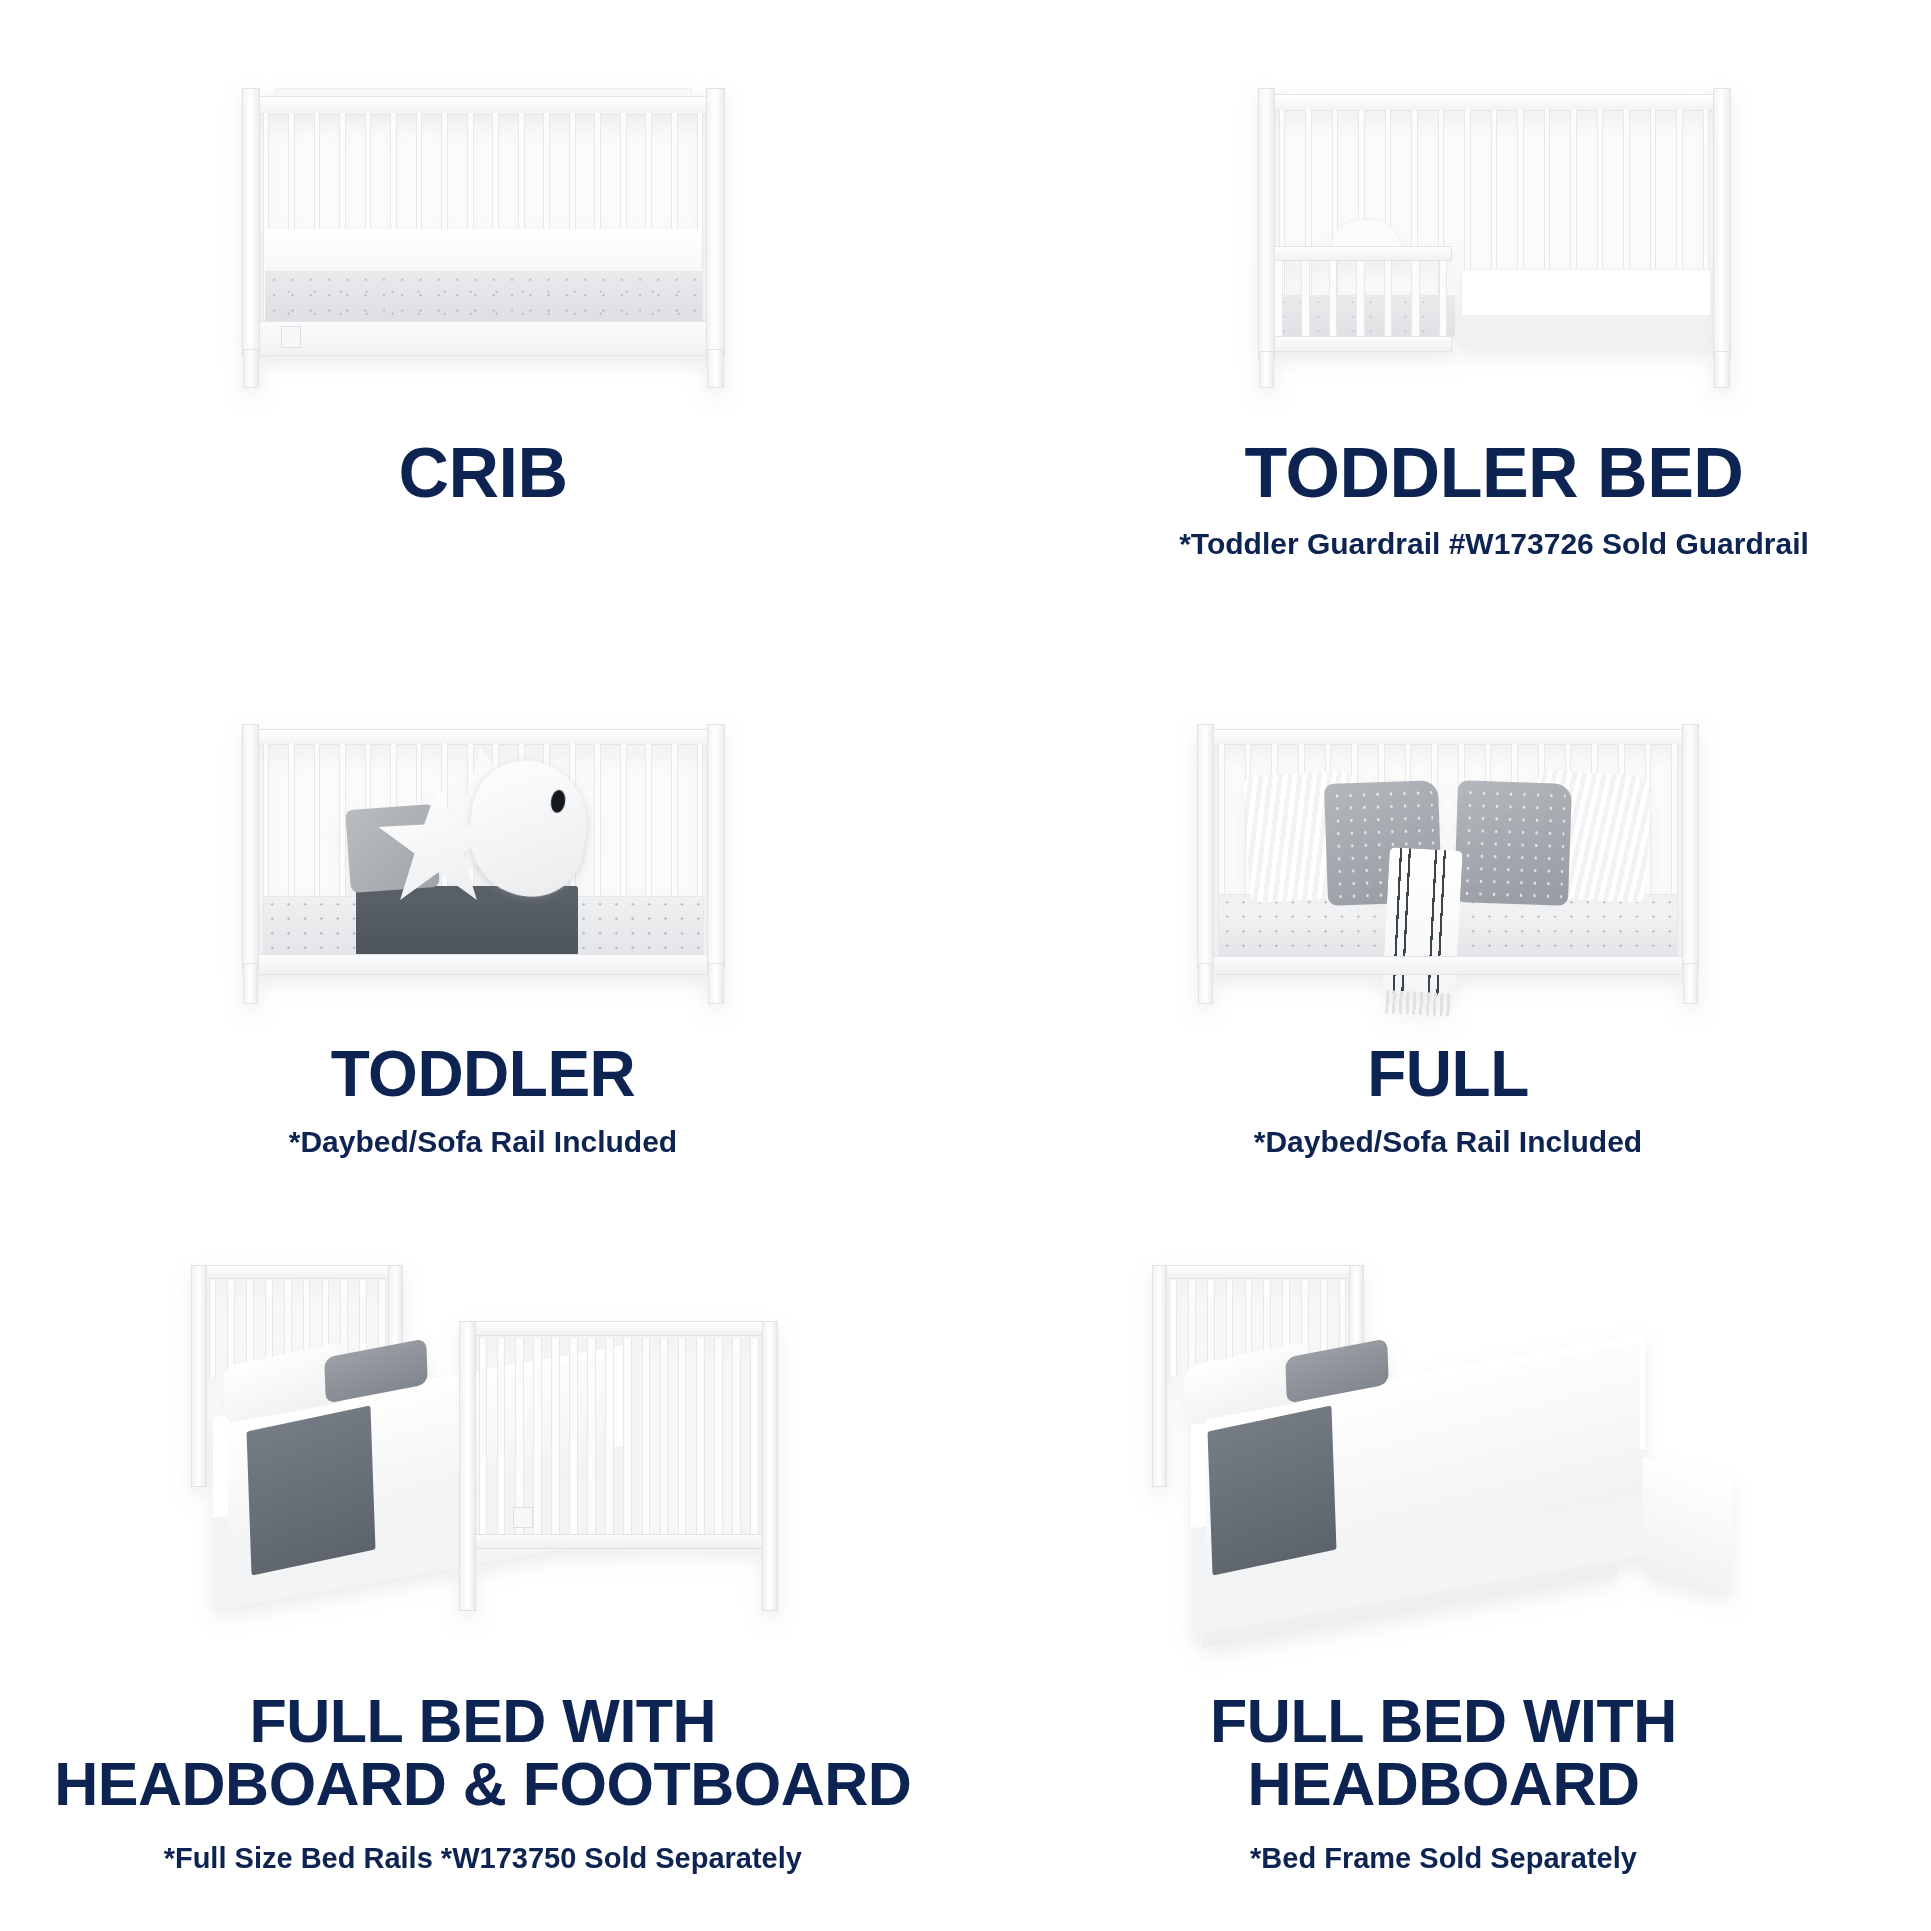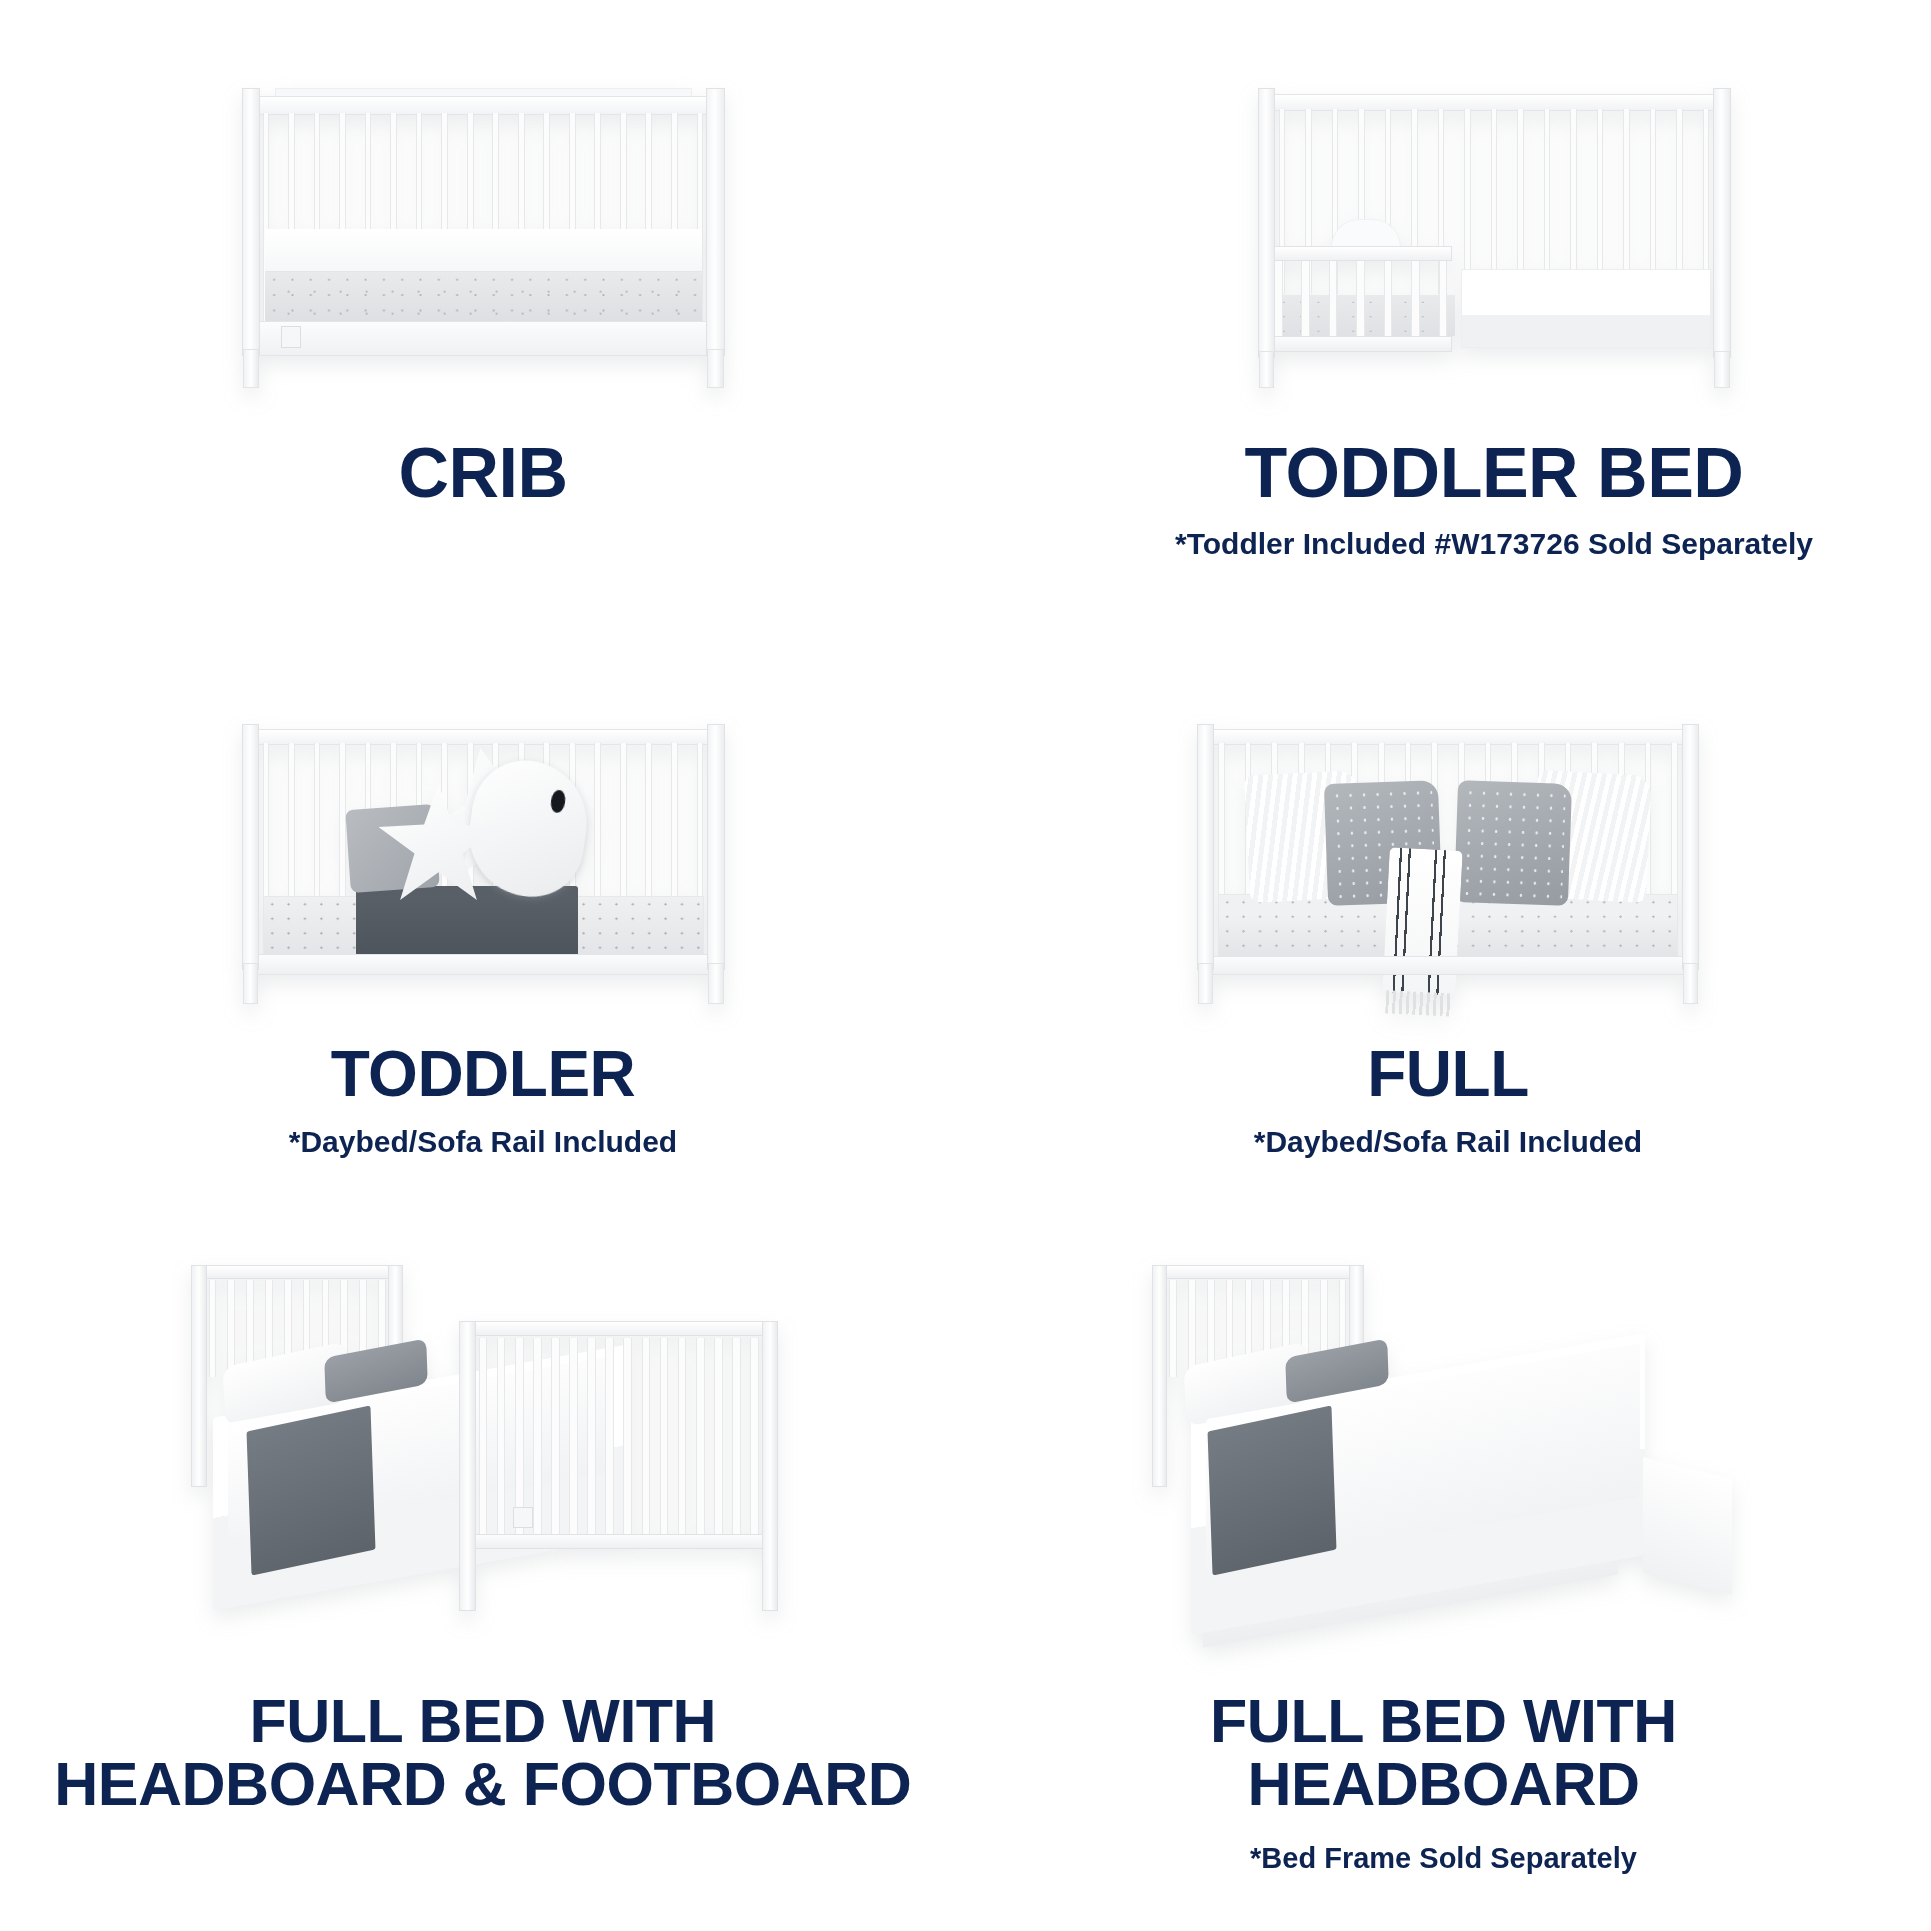--- a/index.html
+++ b/index.html
@@ -537,21 +537,21 @@
           </div>
           <div class="g-bot"></div>
         </div>
         <div class="post l"></div>
         <div class="post r"></div>
         <div class="leg l"></div>
         <div class="leg r"></div>
       </div>
     </div>
     <div class="panel-title">TODDLER BED</div>
-    <div class="panel-note">*Toddler Included #W173726 Sold Separately</div>
+    <div class="panel-note">*Toddler Guardrail #W173726 Sold Guardrail</div>
   </div>
 
   <div class="panel" id="panel-daybed">
     <div class="stage-figure">
       <div class="fur daybed">
         <div class="toprail"></div>
         <div class="slats">
           <i></i>
             <i></i>
             <i></i>
@@ -678,20 +678,21 @@
           </div>
           <div class="fb-bot"></div>
           <div class="fb-post l"></div>
           <div class="fb-post r"></div>
           <div class="badge"></div>
         </div>
       </div>
     </div>
     <div class="panel-title">FULL BED WITH
 HEADBOARD &amp; FOOTBOARD</div>
+    <div class="panel-note">*Full Size Bed Rails *W173750 Sold Separately</div>
   </div>
 
   <div class="panel" id="panel-fullbed-h">
     <div class="stage-figure">
       <div class="fur fullbed hb-only">
         <div class="headboard">
           <div class="hb-top"></div>
           <div class="slats">
             <i></i>
               <i></i>

